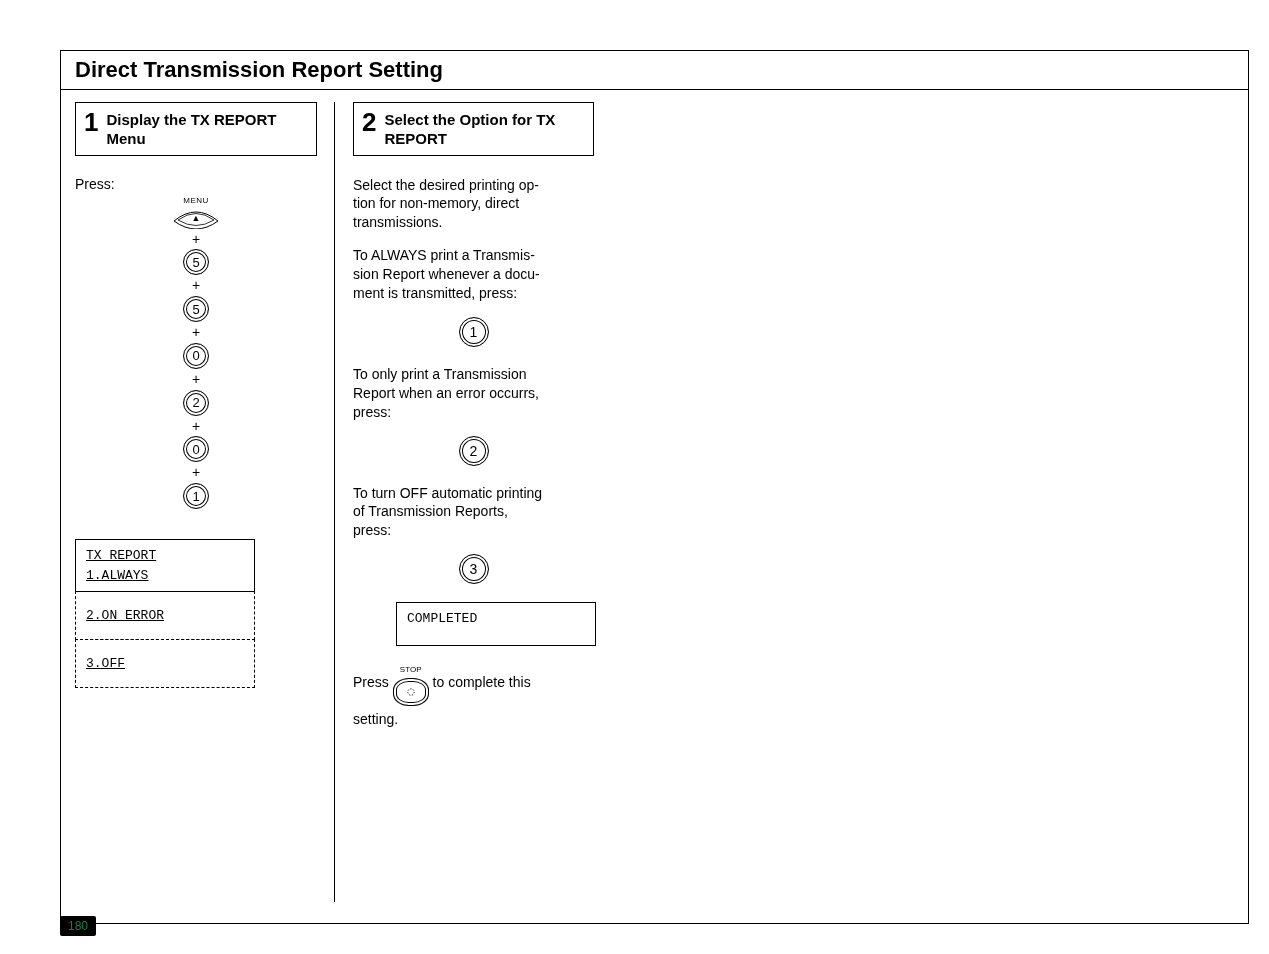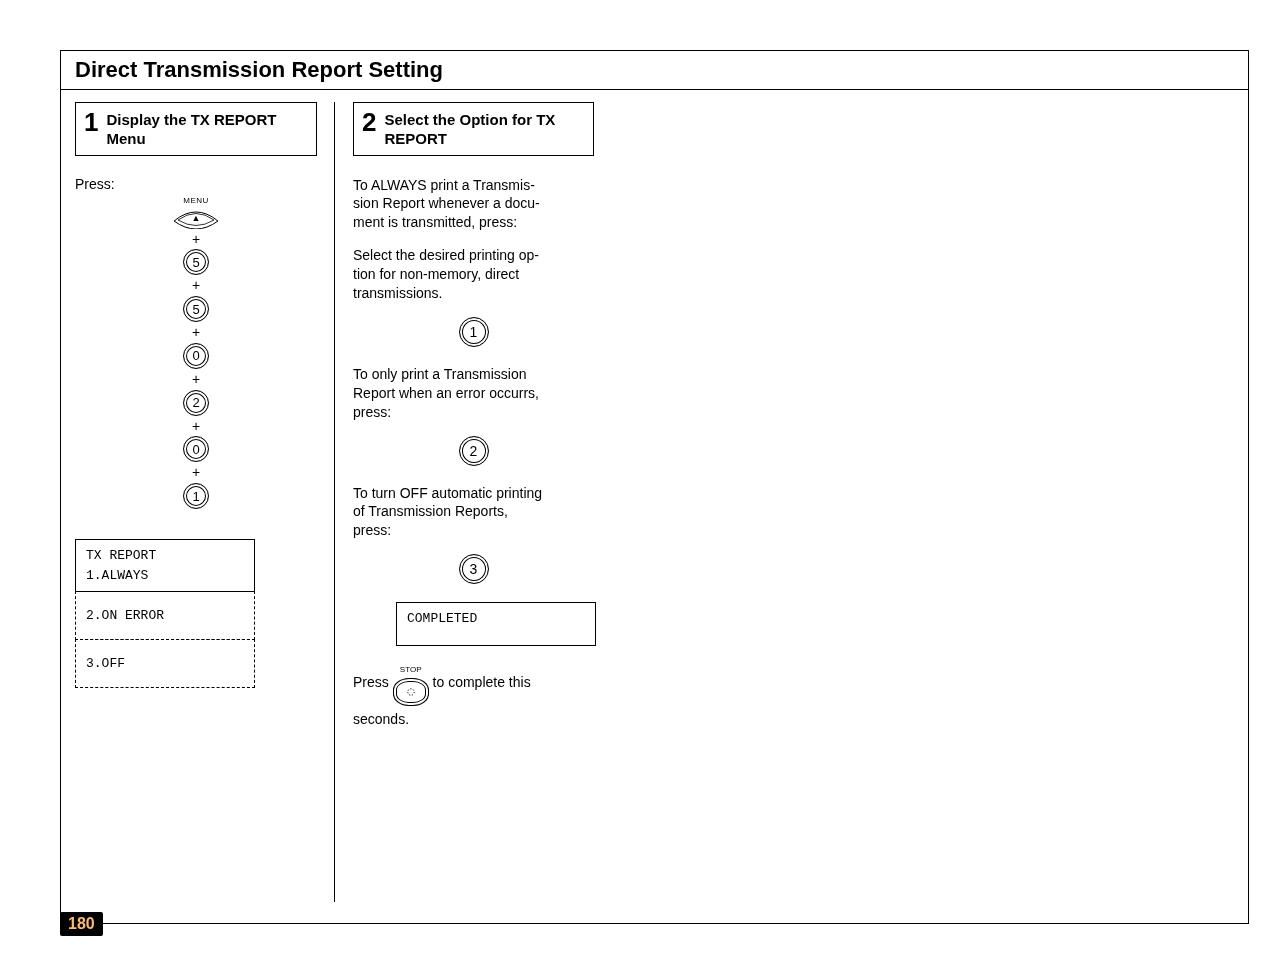--- a/index.html
+++ b/index.html
@@ -122,35 +122,35 @@
   }
   .lcd-dashed {
     border: 1px dashed #000;
     font-family: "Courier New", monospace;
     font-size: 13px;
     padding: 16px 10px;
     white-space: pre;
     width: 180px;
     margin-top: -1px;
   }
-  .lcd-stack { margin-top: 30px; }
+  .lcd-stack { margin-top: 30px; text-decoration: underline; }
 
   .para { margin-bottom: 14px; line-height: 1.35; }
   .center-key { text-align: center; margin: 8px 0 18px; }
 
   .press-stop-line { margin-top: 16px; line-height: 1.9; }
 
   .page-num-badge {
     position: absolute;
     left: 60px;
     bottom: 18px;
     background: #000;
-    color: #fdba74;
-    font-size: 16px;
-    font-weight: bold;
+    color: #15803d;
+    font-size: 12px;
+    font-weight: normal;
     padding: 3px 8px;
     border-radius: 2px;
   }
 </style>
 </head>
 <body>
 
 <div class="page-outer">
   <div class="section-title-box">
     <div class="section-title">Direct Transmission Report Setting</div>
@@ -196,26 +196,26 @@
         <div class="lcd-dashed">3.OFF</div>
       </div>
     </div>
 
     <div class="col" style="height:800px;">
       <div class="step-header">
         <div class="step-num">2</div>
         <div class="step-title">Select the Option for TX REPORT</div>
       </div>
 
+      <div class="para" style="white-space:pre-line;">Select the desired printing op-
+tion for non-memory, direct
+transmissions.</div>
       <div class="para" style="white-space:pre-line;">To ALWAYS print a Transmis-
 sion Report whenever a docu-
 ment is transmitted, press:</div>
-      <div class="para" style="white-space:pre-line;">Select the desired printing op-
-tion for non-memory, direct
-transmissions.</div>
       <div class="center-key">
         <span class="circle-key circle-key-big">1</span>
       </div>
 
       <div class="para" style="white-space:pre-line;">To only print a Transmission
 Report when an error occurrs,
 press:</div>
       <div class="center-key">
         <span class="circle-key circle-key-big">2</span>
       </div>
@@ -235,20 +235,20 @@
         <span class="stop-wrap">
           <span class="stop-label">STOP</span>
           <span class="stop-key">
             <svg width="10" height="10" viewBox="0 0 10 10">
                 <circle cx="5" cy="5" r="3.2" fill="none" stroke="#000" stroke-width="1" stroke-dasharray="1.2 1.6"></circle>
               </svg>
           </span>
         </span>
         <span>to complete this</span>
         <br>
-        <span>seconds.</span>
+        <span>setting.</span>
       </div>
     </div>
 
   </div>
 </div>
 
 <div class="page-num-badge">180</div>
 
 </body></html>

